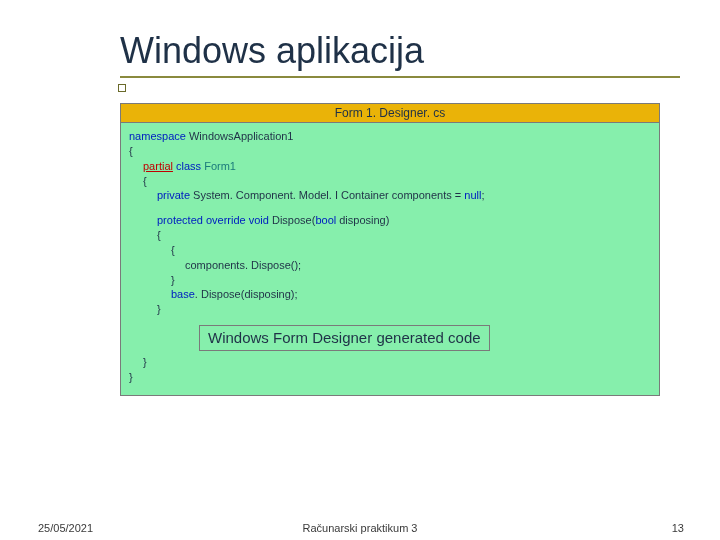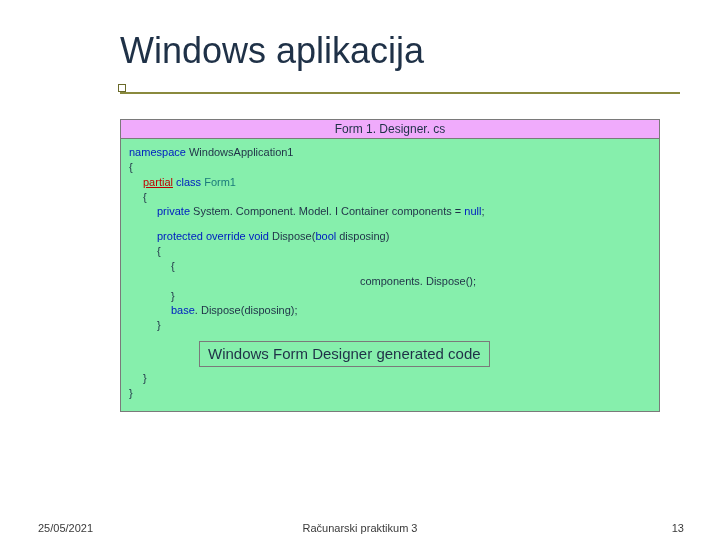--- a/index.html
+++ b/index.html
@@ -14,21 +14,21 @@
   .slide {
     width: 720px;
     height: 540px;
     position: relative;
     padding: 30px 60px 40px 120px;
   }
   .title {
     font-size: 36px;
     color: #1f3147;
     font-weight: 400;
-    margin-bottom: 20px;
+    margin-bottom: 4px;
   }
   .title-underline {
     border-bottom: 2px solid #8a8a3e;
     width: 560px;
     margin-bottom: 25px;
   }
   .title-underline-square {
     position: absolute;
     left: 118px;
     top: 84px;
@@ -36,39 +36,39 @@
     height: 8px;
     border: 1px solid #6a6a2a;
     background: #fff;
   }
   .file-header {
     border: 1px solid #7a7a7a;
     text-align: center;
     font-size: 12px;
     color: #1f3147;
     padding: 2px 15px;
-    background: #f0abfc;
+    background: #eab308;
   }
   .code-box {
     border: 1px solid #7a7a7a;
     border-top: none;
     background: #86efac;
     padding: 6px 8px 10px 8px;
     font-size: 11px;
     line-height: 1.35;
     color: #1f3147;
     font-family: Arial, Helvetica, sans-serif;
   }
   .kw-blue { color: #0020c0; }
   .kw-red { color: #c00000; text-decoration: underline; }
   .kw-teal { color: #1a7a7a; }
   .indent1 { padding-left: 14px; }
   .indent2 { padding-left: 28px; }
   .indent3 { padding-left: 42px; }
-  .indent4 { padding-left: 56px; text-align: center; }
+  .indent4 { padding-left: 56px; }
   .designer-region {
     display: inline-block;
     border: 1px solid #7a7a7a;
     padding: 2px 8px;
     margin: 8px 0 4px 70px;
     font-size: 15px;
     color: #1f3147;
     background: transparent;
   }
   .footer {

